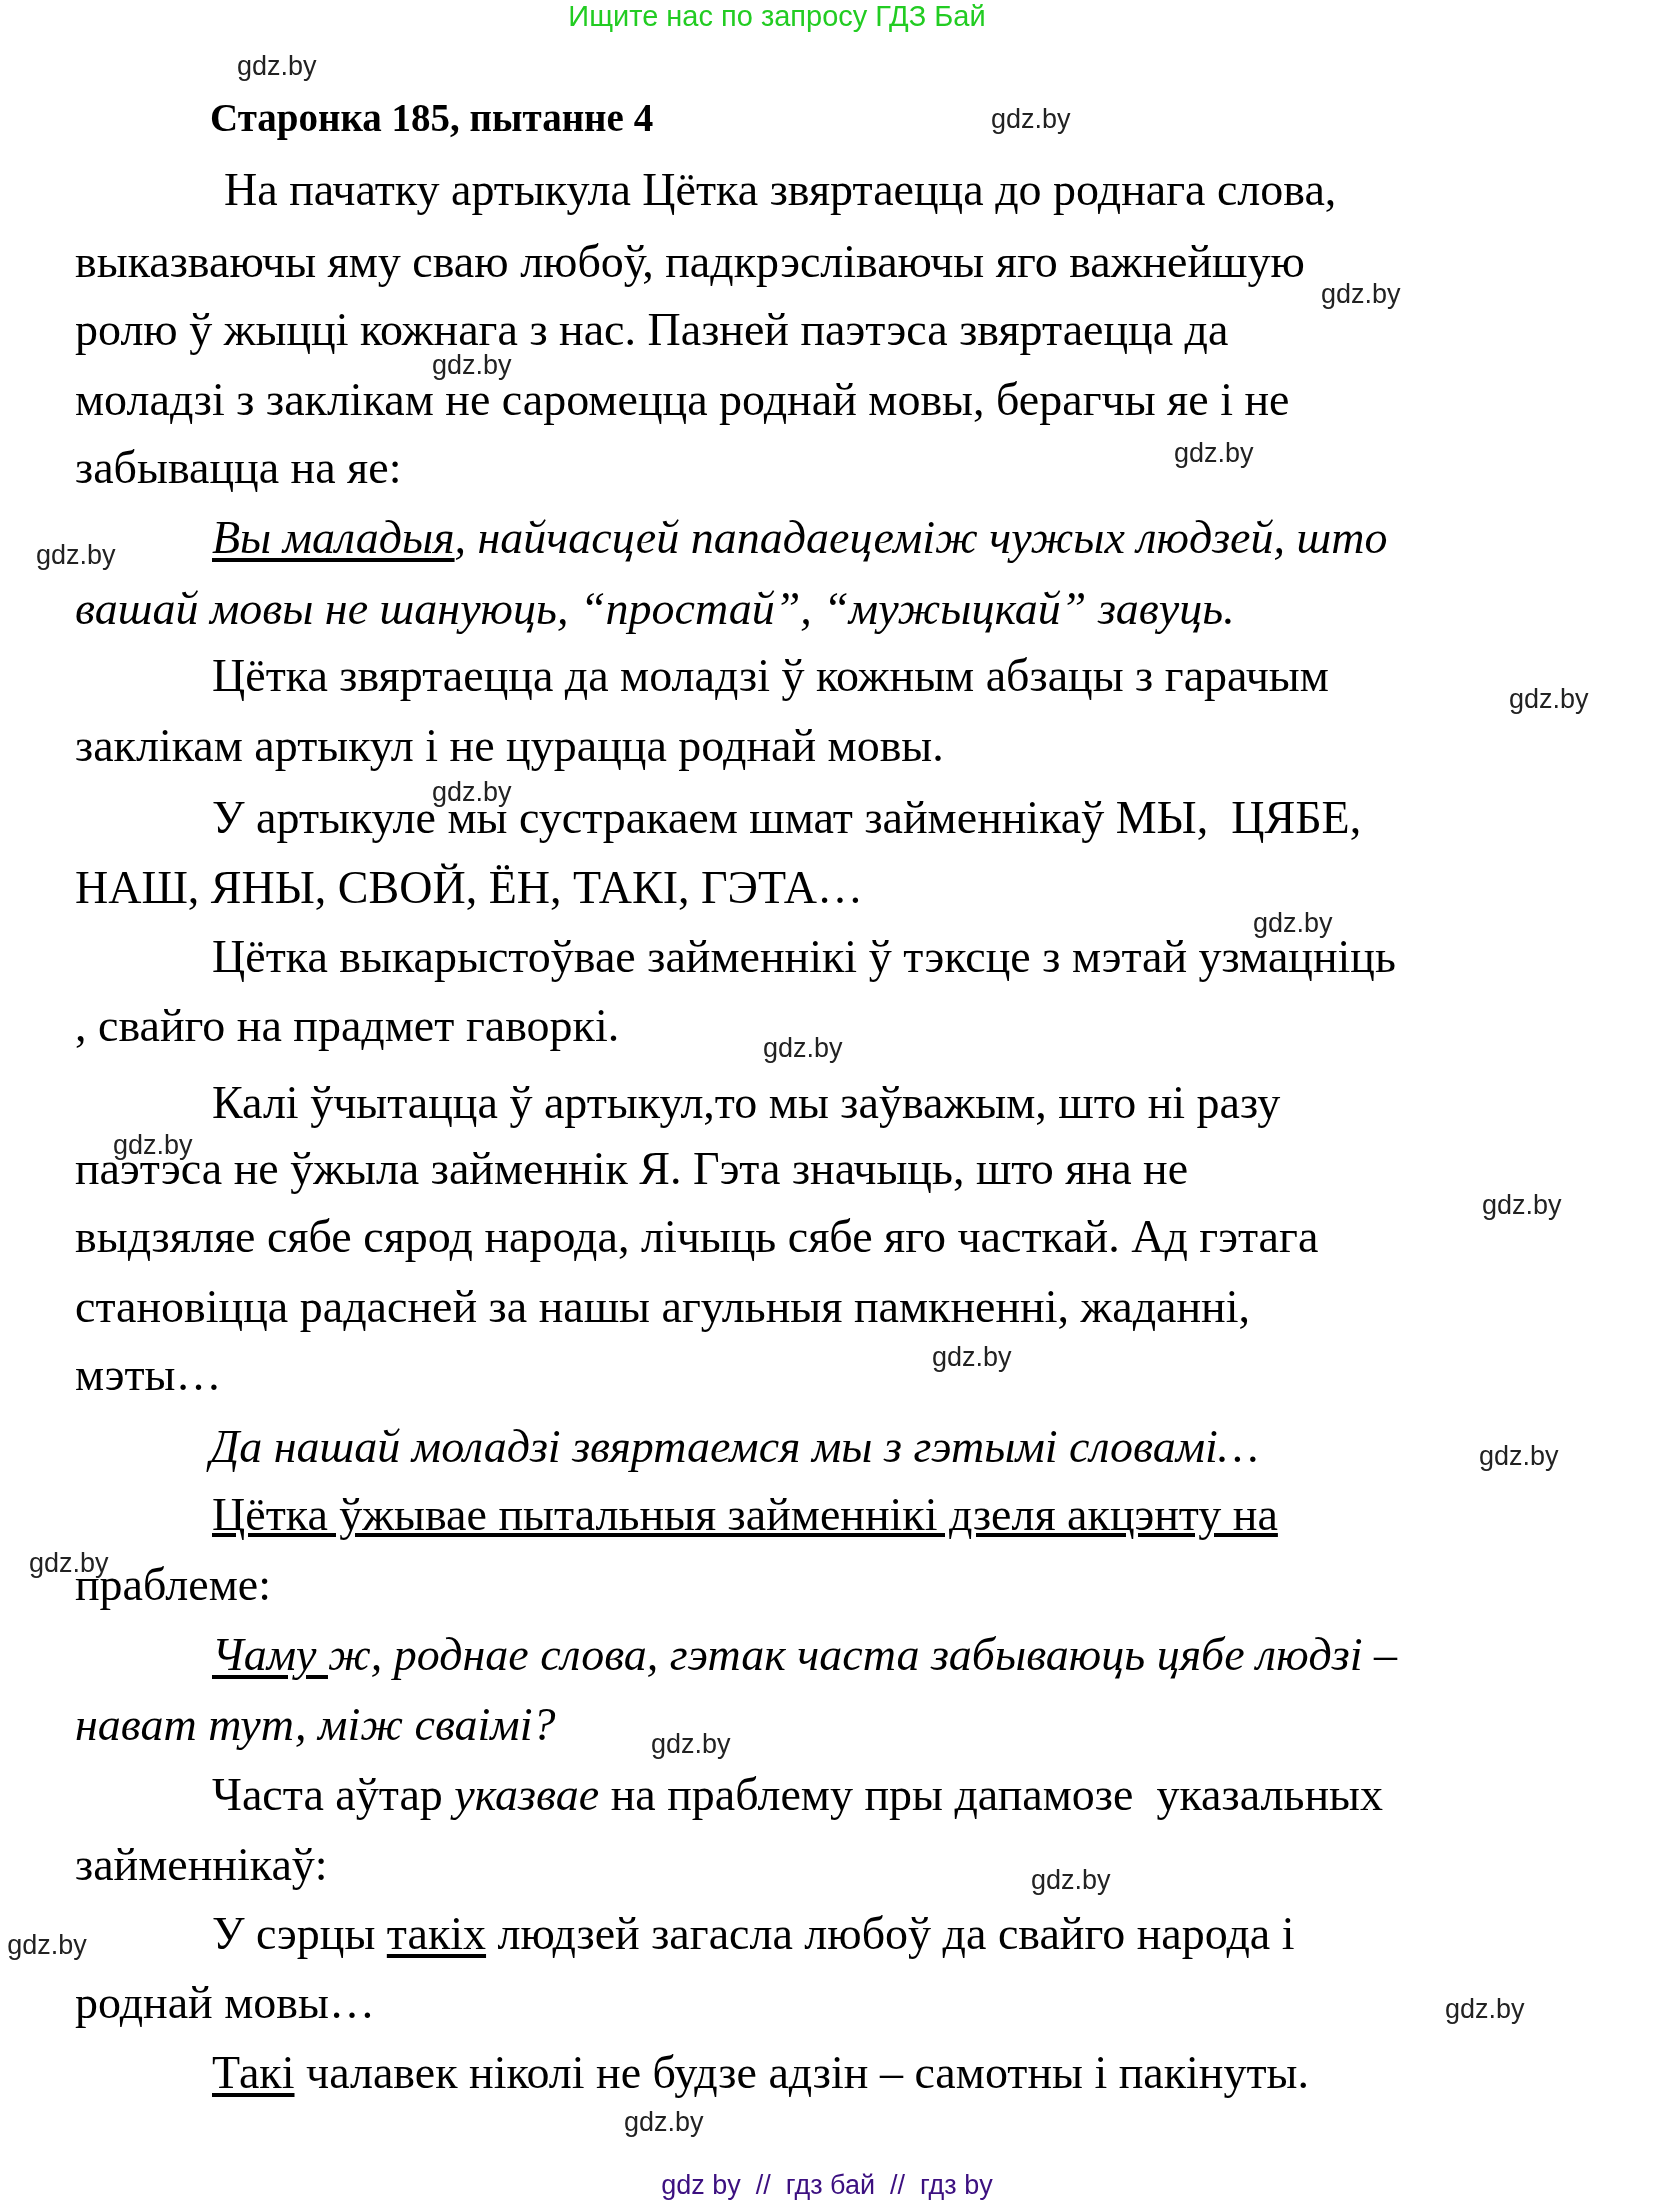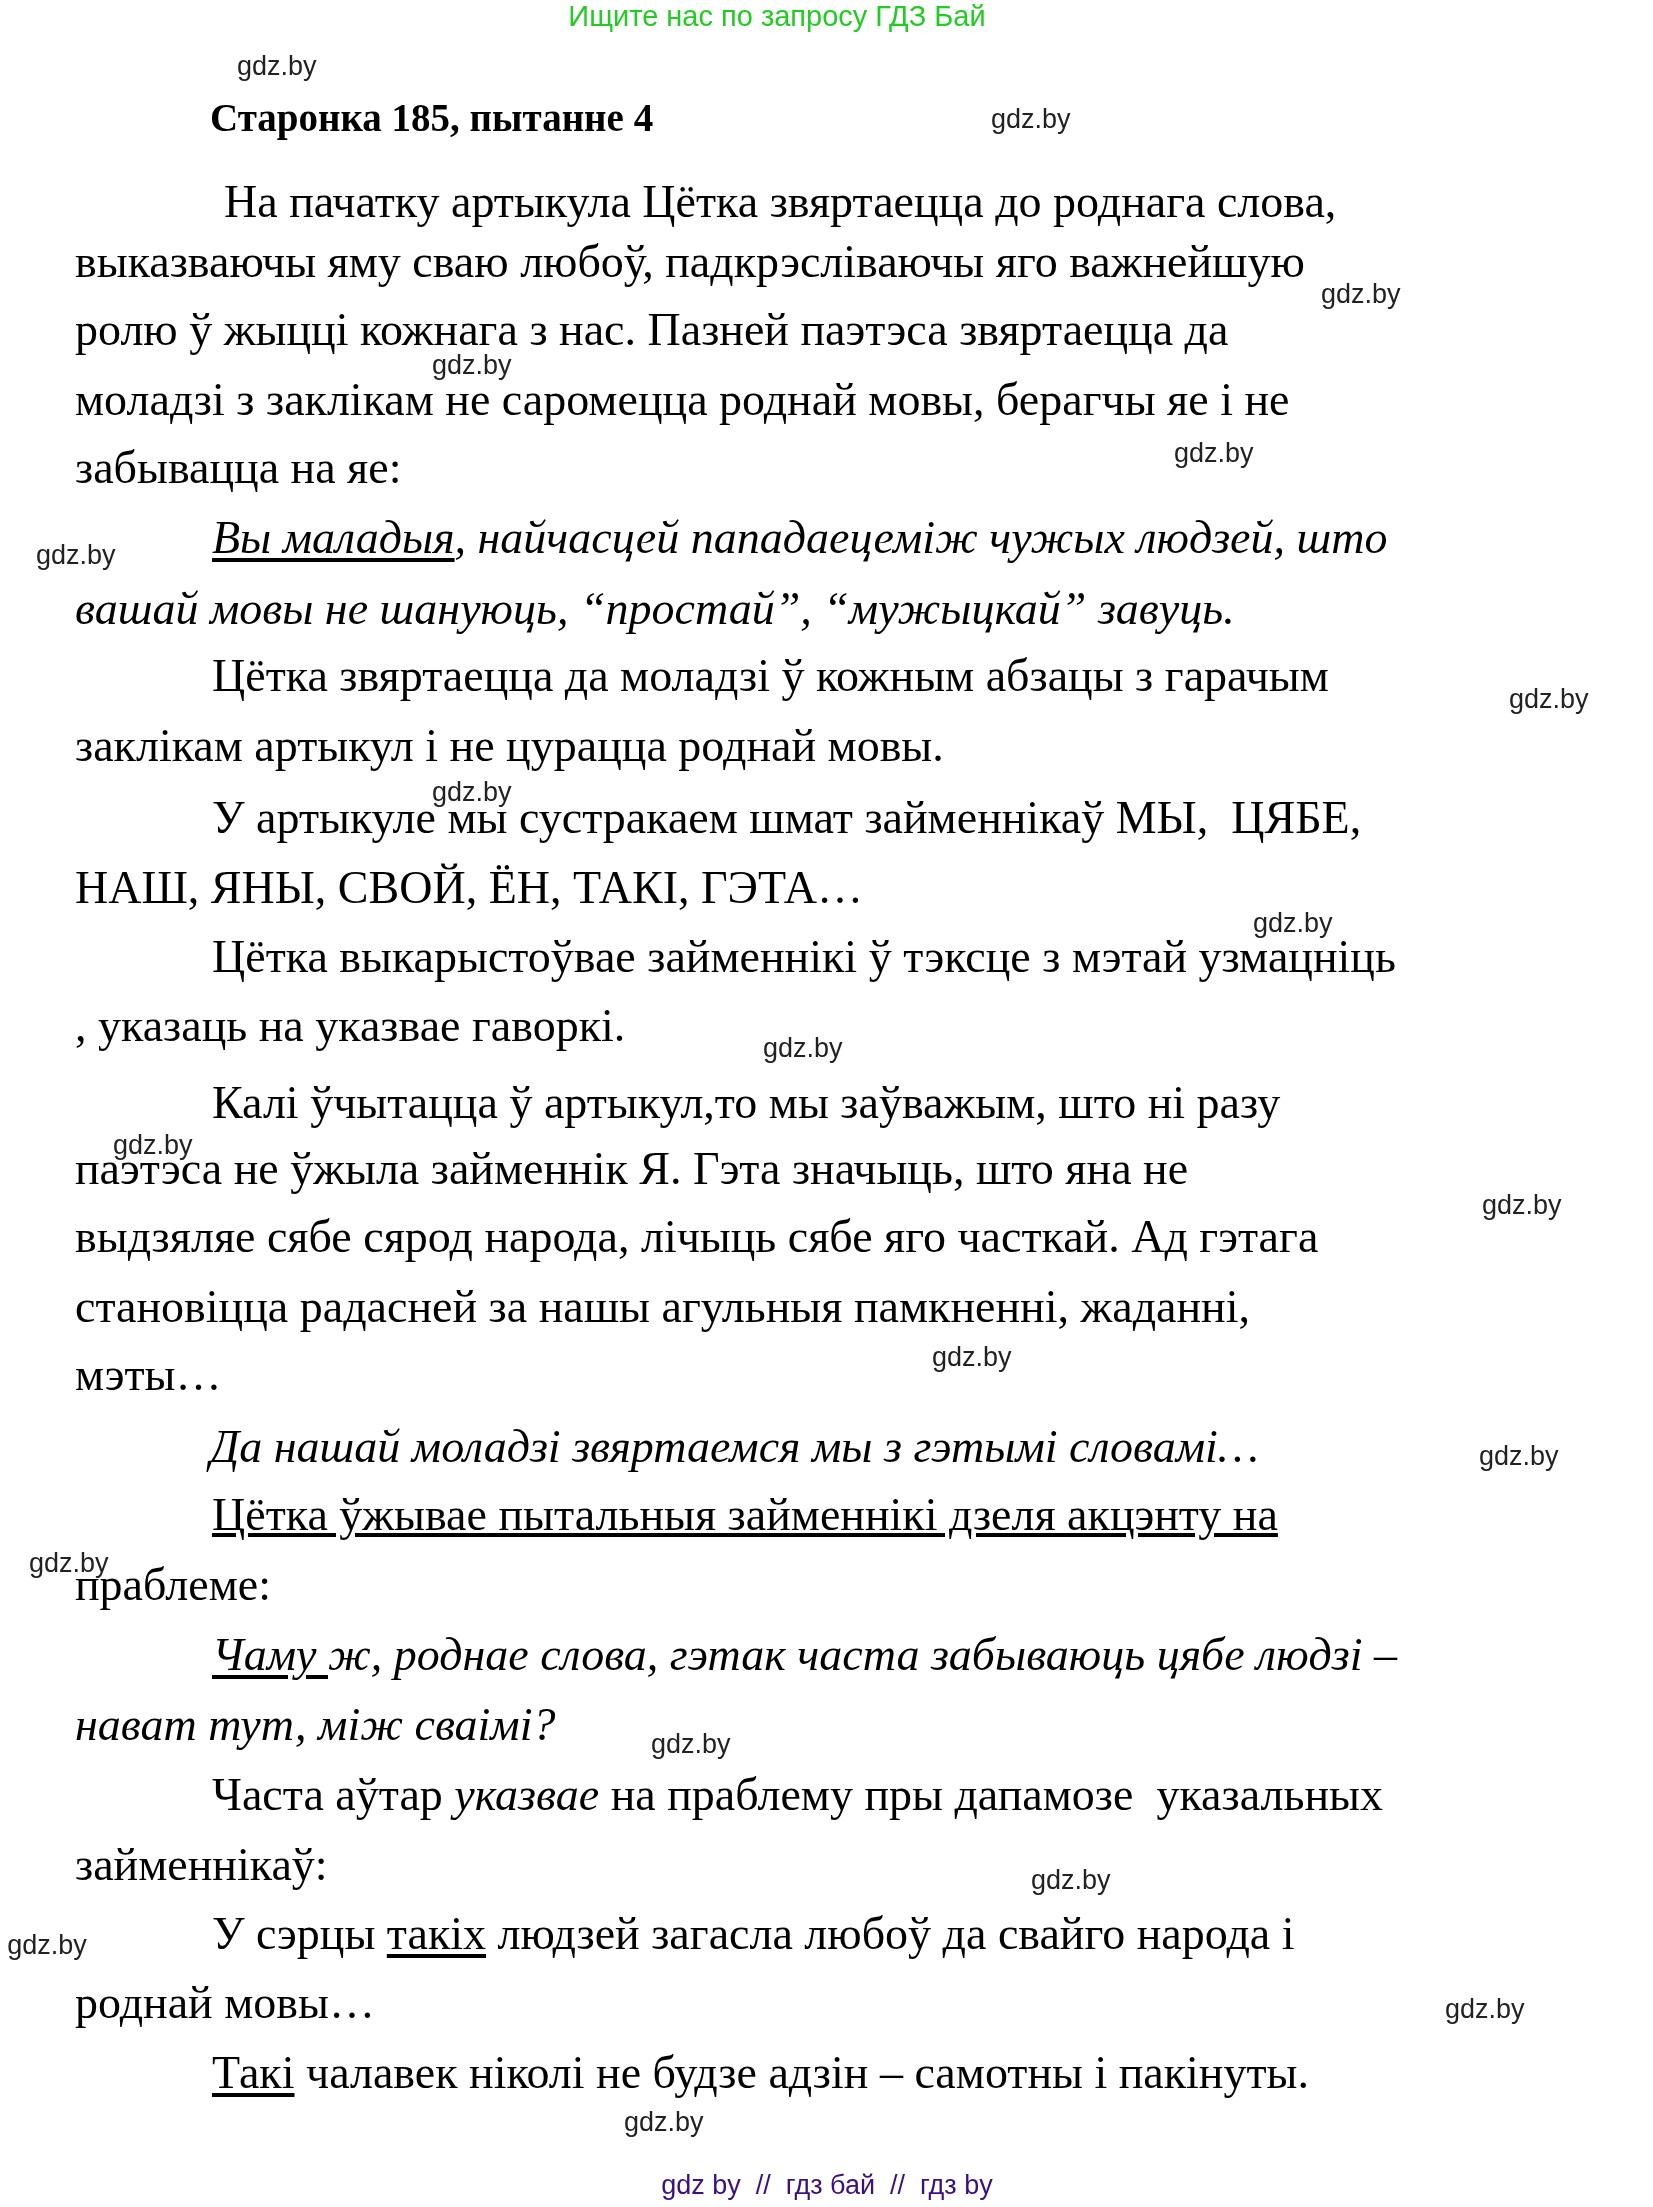--- a/index.html
+++ b/index.html
@@ -37,21 +37,21 @@
 <body>
 
 <div class="page">
 
   <div class="banner-top">Ищите нас по запросу ГДЗ Бай</div>
 
   <div class="wm" style="left:237px;top:52px;">gdz.by</div>
   <div class="title">Старонка 185, пытанне 4</div>
   <div class="wm" style="left:991px;top:105px;">gdz.by</div>
 
-  <div class="line" style="left:224px;top:164px;margin-top:12px;">На пачатку артыкула Цётка звяртаецца до роднага слова,</div>
+  <div class="line" style="left:224px;top:164px;">На пачатку артыкула Цётка звяртаецца до роднага слова,</div>
   <div class="line" style="left:75px;top:236px;">выказваючы яму сваю любоў, падкрэсліваючы яго важнейшую</div>
   <div class="wm" style="left:1321px;top:280px;">gdz.by</div>
   <div class="line" style="left:75px;top:304px;">ролю ў жыцці кожнага з нас. Пазней паэтэса звяртаецца да</div>
   <div class="wm" style="left:432px;top:351px;">gdz.by</div>
   <div class="line" style="left:75px;top:374px;">моладзі з заклікам не саромецца роднай мовы, берагчы яе і не</div>
   <div class="wm" style="left:1174px;top:439px;">gdz.by</div>
   <div class="line" style="left:75px;top:442px;">забывацца на яе:</div>
 
   <div class="wm" style="left:36px;top:541px;">gdz.by</div>
   <div class="line it" style="left:212px;top:512px;"><span class="u">Вы маладыя</span><span>, найчасцей пападаецеміж чужых людзей, што</span></div>
@@ -59,21 +59,21 @@
 
   <div class="line" style="left:212px;top:650px;">Цётка звяртаецца да моладзі ў кожным абзацы з гарачым</div>
   <div class="wm" style="left:1509px;top:685px;">gdz.by</div>
   <div class="line" style="left:75px;top:720px;">заклікам артыкул і не цурацца роднай мовы.</div>
   <div class="wm" style="left:432px;top:778px;">gdz.by</div>
 
   <div class="line" style="left:212px;top:792px;">У артыкуле мы сустракаем шмат займеннікаў МЫ,  ЦЯБЕ,</div>
   <div class="line" style="left:75px;top:862px;">НАШ, ЯНЫ, СВОЙ, ЁН, ТАКІ, ГЭТА…</div>
   <div class="wm" style="left:1253px;top:909px;">gdz.by</div>
   <div class="line" style="left:212px;top:931px;">Цётка выкарыстоўвае займеннікі ў тэксце з мэтай узмацніць</div>
-  <div class="line" style="left:75px;top:1000px;">, указаць на указвае гаворкі.</div>
+  <div class="line" style="left:75px;top:1000px;">, свайго на прадмет гаворкі.</div>
   <div class="wm" style="left:763px;top:1034px;">gdz.by</div>
 
   <div class="line" style="left:212px;top:1077px;">Калі ўчытацца ў артыкул,то мы заўважым, што ні разу</div>
   <div class="wm" style="left:113px;top:1131px;">gdz.by</div>
   <div class="line" style="left:75px;top:1143px;">паэтэса не ўжыла займеннік Я. Гэта значыць, што яна не</div>
   <div class="wm" style="left:1482px;top:1191px;">gdz.by</div>
   <div class="line" style="left:75px;top:1211px;">выдзяляе сябе сярод народа, лічыць сябе яго часткай. Ад гэтага</div>
   <div class="line" style="left:75px;top:1281px;">становіцца радасней за нашы агульныя памкненні, жаданні,</div>
   <div class="wm" style="left:932px;top:1343px;">gdz.by</div>
   <div class="line" style="left:75px;top:1349px;">мэты…</div>

